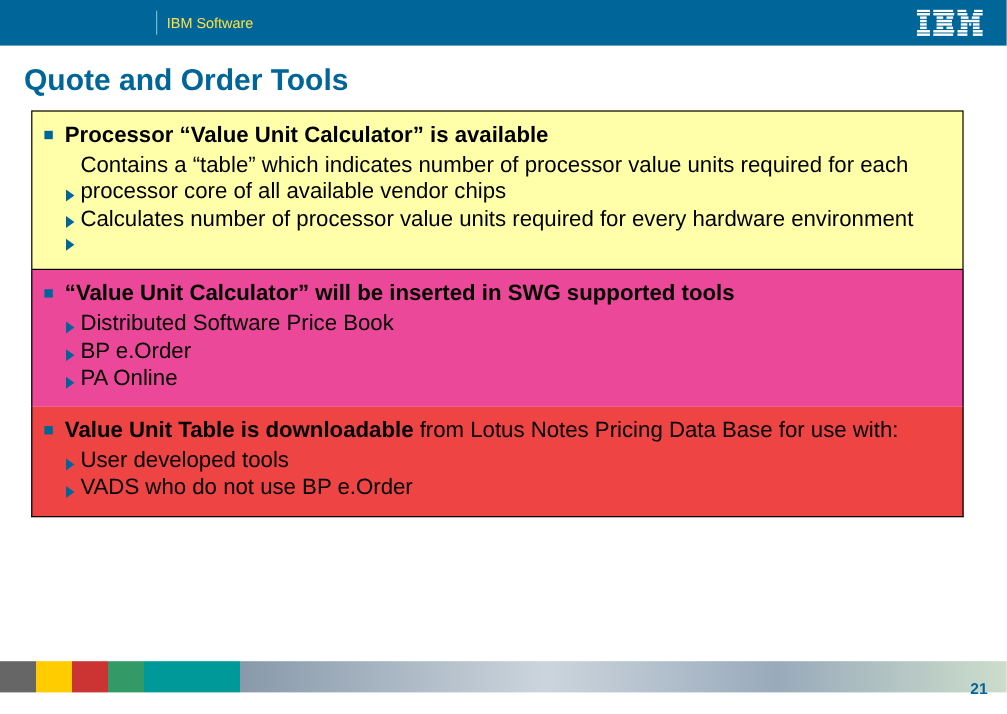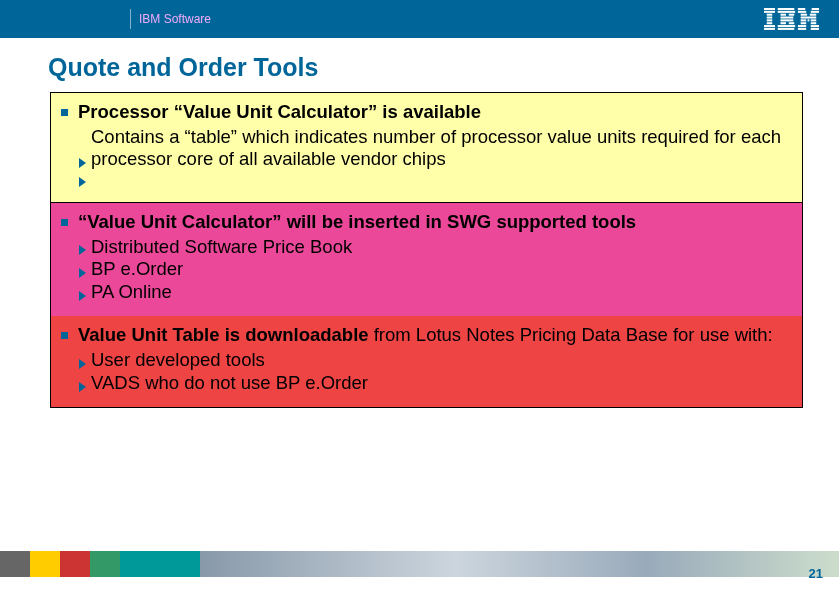--- a/index.html
+++ b/index.html
@@ -12,40 +12,40 @@
   }
   .header {
     width: 100%;
     height: 38px;
     background: #006699;
     display: flex;
     align-items: center;
     position: relative;
   }
   .header-label-box {
-    color: #f0abfc;
+    color: #fde047;
     font-size: 12px;
     border-left: 1px solid #7fb3cc;
     padding: 3px 10px 3px 8px;
     margin-left: 130px;
   }
   .ibm-logo {
     position: absolute;
     right: 20px;
     top: 8px;
     height: 22px;
   }
   .title {
     color: #006699;
     font-size: 25px;
     font-weight: bold;
-    padding: 15px 0 10px 48px;
+    padding: 15px 0 10px 20px;
   }
   .content-box {
-    margin: 0 36px 0 50px;
+    margin: 0 36px 0 26px;
     border: 1.5px solid #000000;
     background: #ffffaa;
     padding: 8px 14px 12px 10px;
   }
   .content-box.second {
     border-top: none;
     border-bottom: none;
     background: #ec4899;
   }
   .content-box.third {
@@ -160,20 +160,26 @@
     <div class="bullet-l2">
       <svg class="wedge-marker" width="10" height="14">
           <polygon points="1,2 8,7 1,12" fill="#006699"></polygon>
         </svg>
       <div>Contains a “table” which indicates number of processor value units required for each processor core of all available vendor chips</div>
     </div>
     <div class="bullet-l2">
       <svg class="wedge-marker" width="10" height="14">
           <polygon points="1,2 8,7 1,12" fill="#006699"></polygon>
         </svg>
+      <div>Calculates number of processor value units required for every hardware environment</div>
+    </div>
+    <div class="bullet-l2">
+      <svg class="wedge-marker" width="10" height="14">
+          <polygon points="1,2 8,7 1,12" fill="#006699"></polygon>
+        </svg>
     </div>
   </div>
 </div>
 
 <div class="content-box second">
   <div class="bullet-l1">
     <div class="square-marker"></div>
     <div><span class="l1txt">“Value Unit Calculator” will be inserted in SWG supported tools</span><span class="l1rest"></span></div>
   </div>
   <div class="sub-list">

